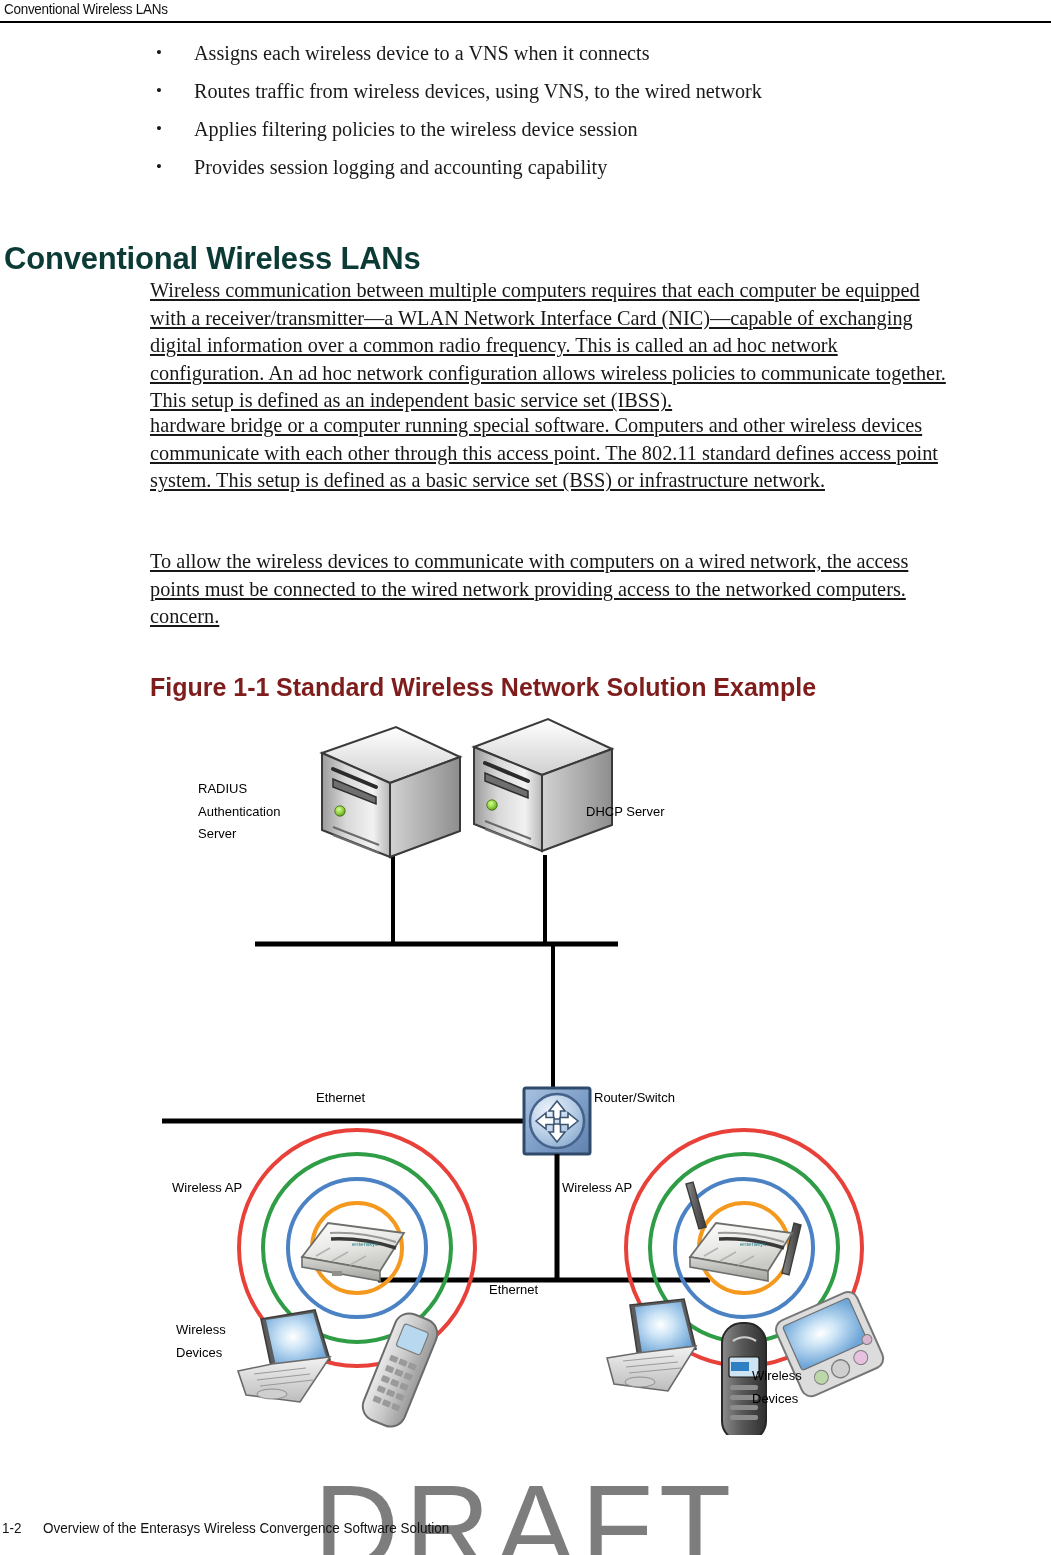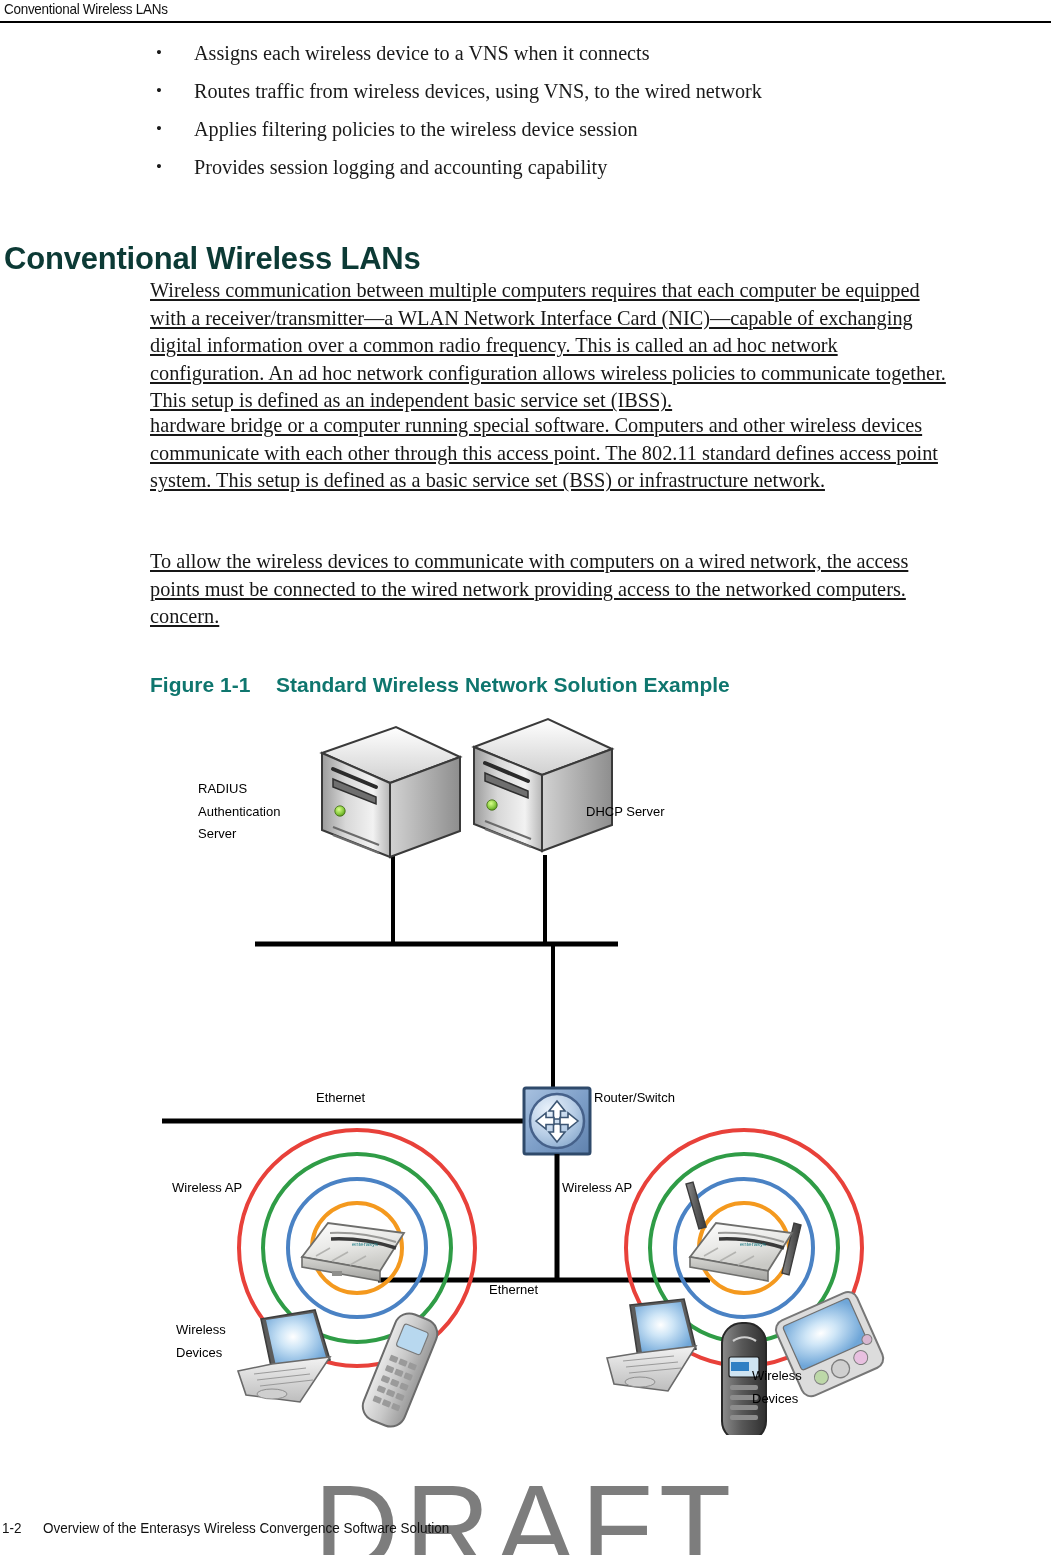--- a/index.html
+++ b/index.html
@@ -105,22 +105,22 @@
   #para-2 { top: 412px; }
   #para-3 { top: 548px; }
 
   
   #figure-caption {
     position: absolute;
     left: 150px;
     top: 673px;
     font-family: "Liberation Sans", sans-serif;
     font-weight: bold;
-    font-size: 21px;
-    color: #0f766e;
+    font-size: 25px;
+    color: #7f1d1d;
     white-space: nowrap;
   }
   #figure-caption .fig-num { display: inline-block; width: 126px; }
 
   
   #figure {
     position: absolute;
     left: 0;
     top: 705px;
     width: 1051px;

